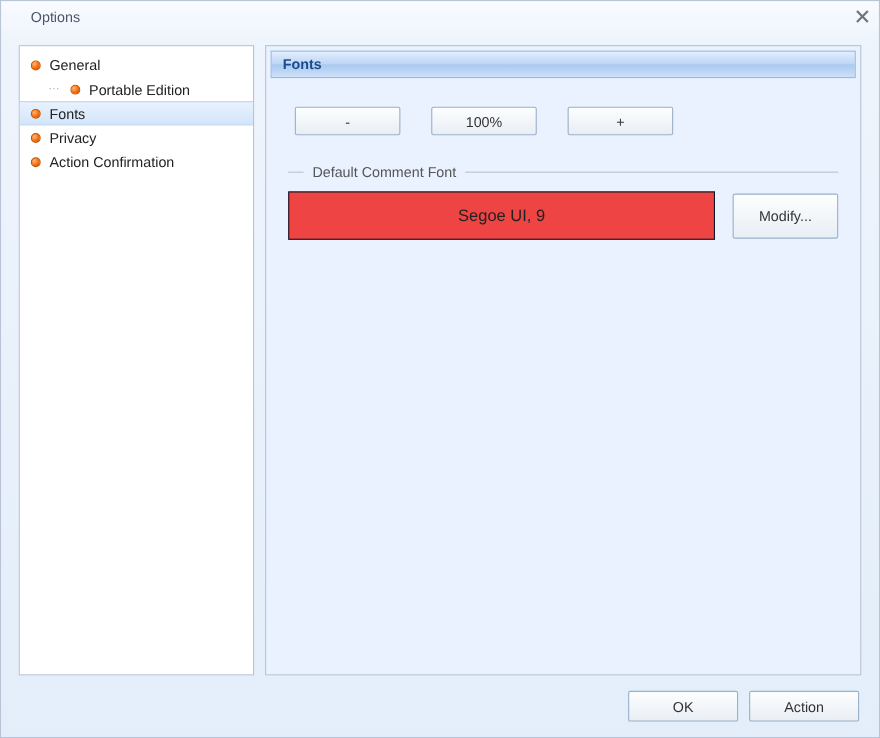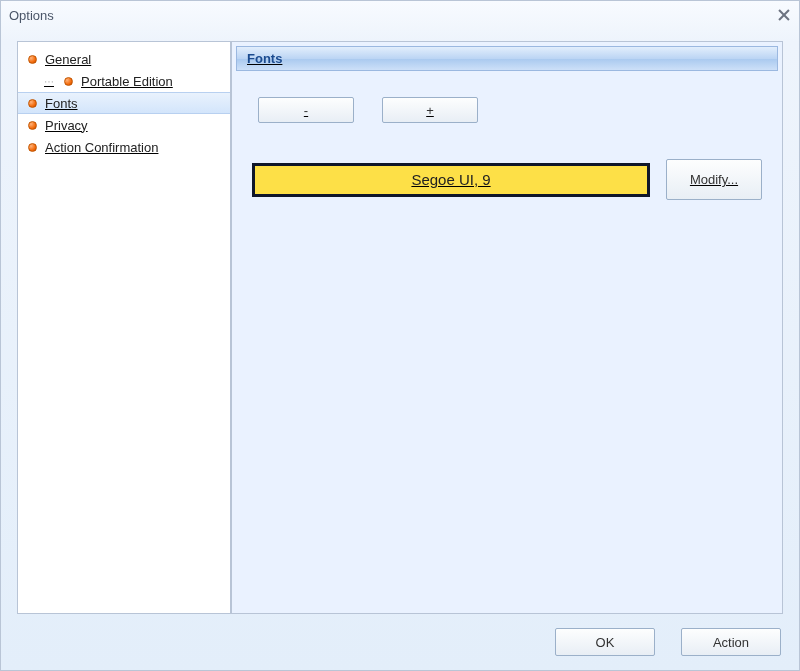--- a/index.html
+++ b/index.html
@@ -20,43 +20,42 @@
   position: relative;
 }
 .titlebar {
   height: 28px;
   display: flex;
   align-items: center;
   padding: 0 8px;
   color: #4a5568;
   font-size: 13px;
 }
-.titlebar .title { flex: 1; }
+.titlebar .title { flex: 1; margin-left: 19px; }
 .close-icon {
   width: 14px; height: 14px;
   position: relative;
   cursor: pointer;
   color: #6b7280;
 }
 .close-icon::before, .close-icon::after {
   content: "";
   position: absolute;
   left: 6px; top: 0;
   width: 2px; height: 14px;
   background: #6b7280;
 }
 .close-icon::before { transform: rotate(45deg); }
 .close-icon::after { transform: rotate(-45deg); }
 
 .body-area {
   position: absolute;
   top: 40px; left: 16px; right: 16px; bottom: 56px;
   display: flex;
-  gap: 0;
-  text-decoration: underline;
+  gap: 10px;
 }
 .sidebar {
   width: 214px;
   background: #fff;
   border: 1px solid #b8c4d6;
   display: flex;
   flex-direction: column;
   padding: 6px 0;
 }
 .side-item {
@@ -141,37 +140,37 @@
 }
 .fieldset-legend-row .rule.left { flex: 0 0 14px; }
 .fieldset-body {
   display: flex;
   align-items: center;
   gap: 16px;
   padding: 10px 0 4px 0;
 }
 .font-display {
   flex: 1;
-  height: 34px;
-  border: 3px solid #0f172a;
-  background: #fde047;
+  height: 44px;
+  border: 1px solid #0f172a;
+  background: #ef4444;
   display: flex;
   align-items: center;
   justify-content: center;
   font-size: 15px;
   color: #222;
 }
 .modify-btn { min-width: 96px; height: 41px; }
 
 .footer {
   position: absolute;
   bottom: 14px;
   right: 18px;
   display: flex;
-  gap: 26px;
+  gap: 10px;
 }
 .footer .btn { min-width: 100px; height: 28px; }
 
 .watermark {
   position: absolute;
   bottom: 6px; right: 14px;
   color: rgba(255,255,255,0.55);
   font-size: 22px;
   font-weight: bold;
   letter-spacing: 1px;
@@ -214,24 +213,30 @@
           <span class="bullet"></span>
           <span class="side-label">Action Confirmation</span>
         </div>
       </div>
 
     <div class="main-panel">
       <div class="panel-header">Fonts</div>
 
       <div class="zoom-row">
         <div class="btn">-</div>
+        <div class="btn">100%</div>
         <div class="btn">+</div>
       </div>
 
       <div class="fieldset">
+        <div class="fieldset-legend-row">
+          <span class="rule left"></span>
+          <span>Default Comment Font</span>
+          <span class="rule"></span>
+        </div>
         <div class="fieldset-body">
           <div class="font-display">Segoe UI, 9</div>
           <div class="btn modify-btn">Modify...</div>
         </div>
       </div>
     </div>
 
   </div>
 
   <div class="footer">

